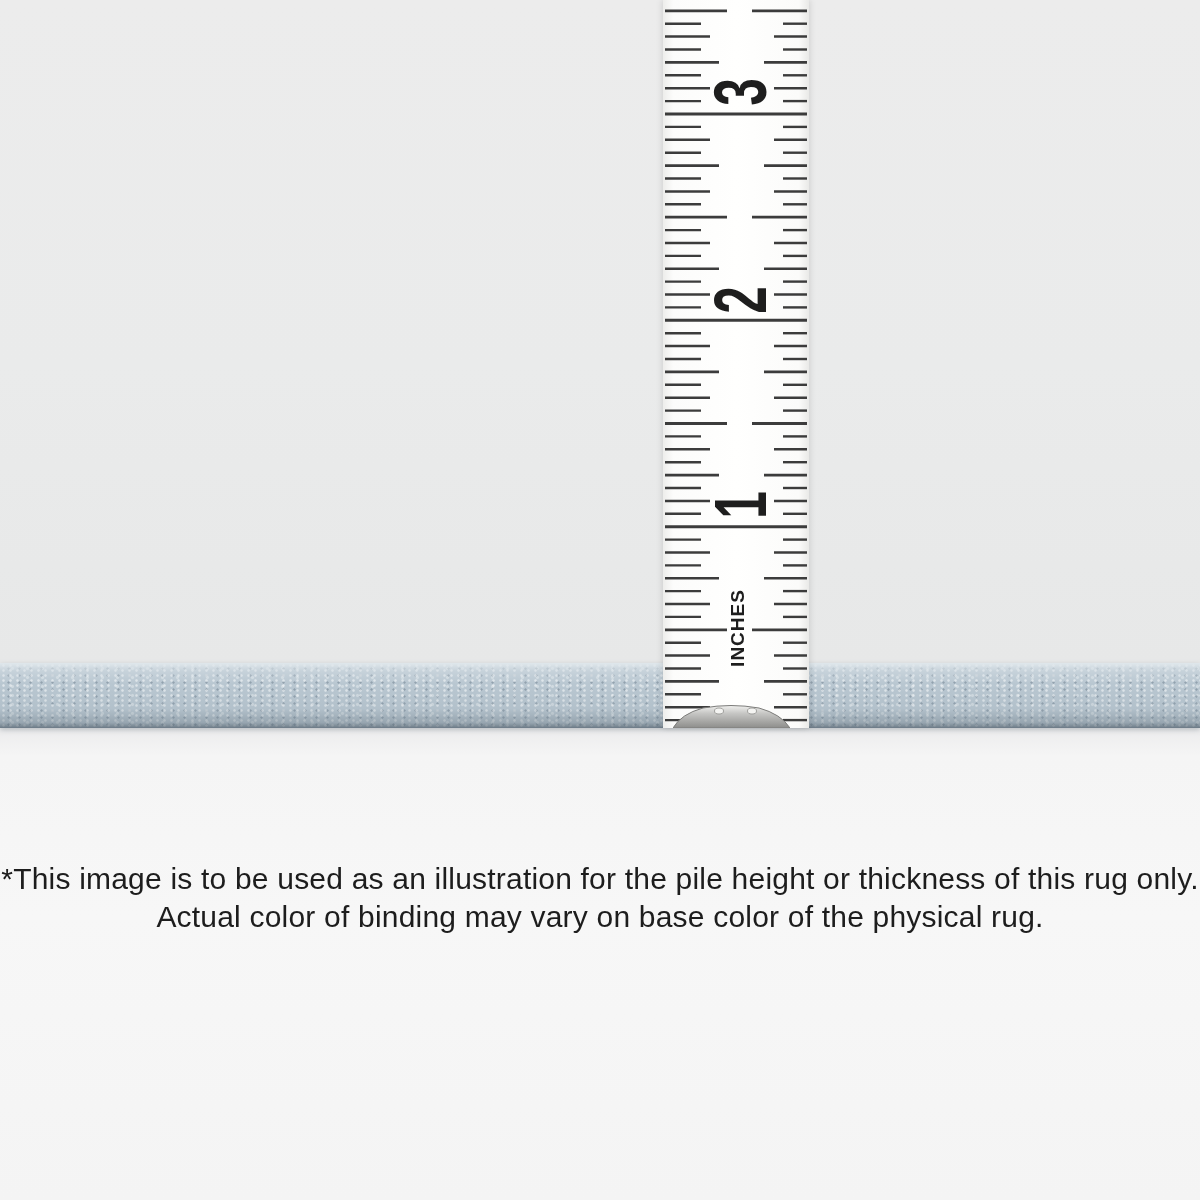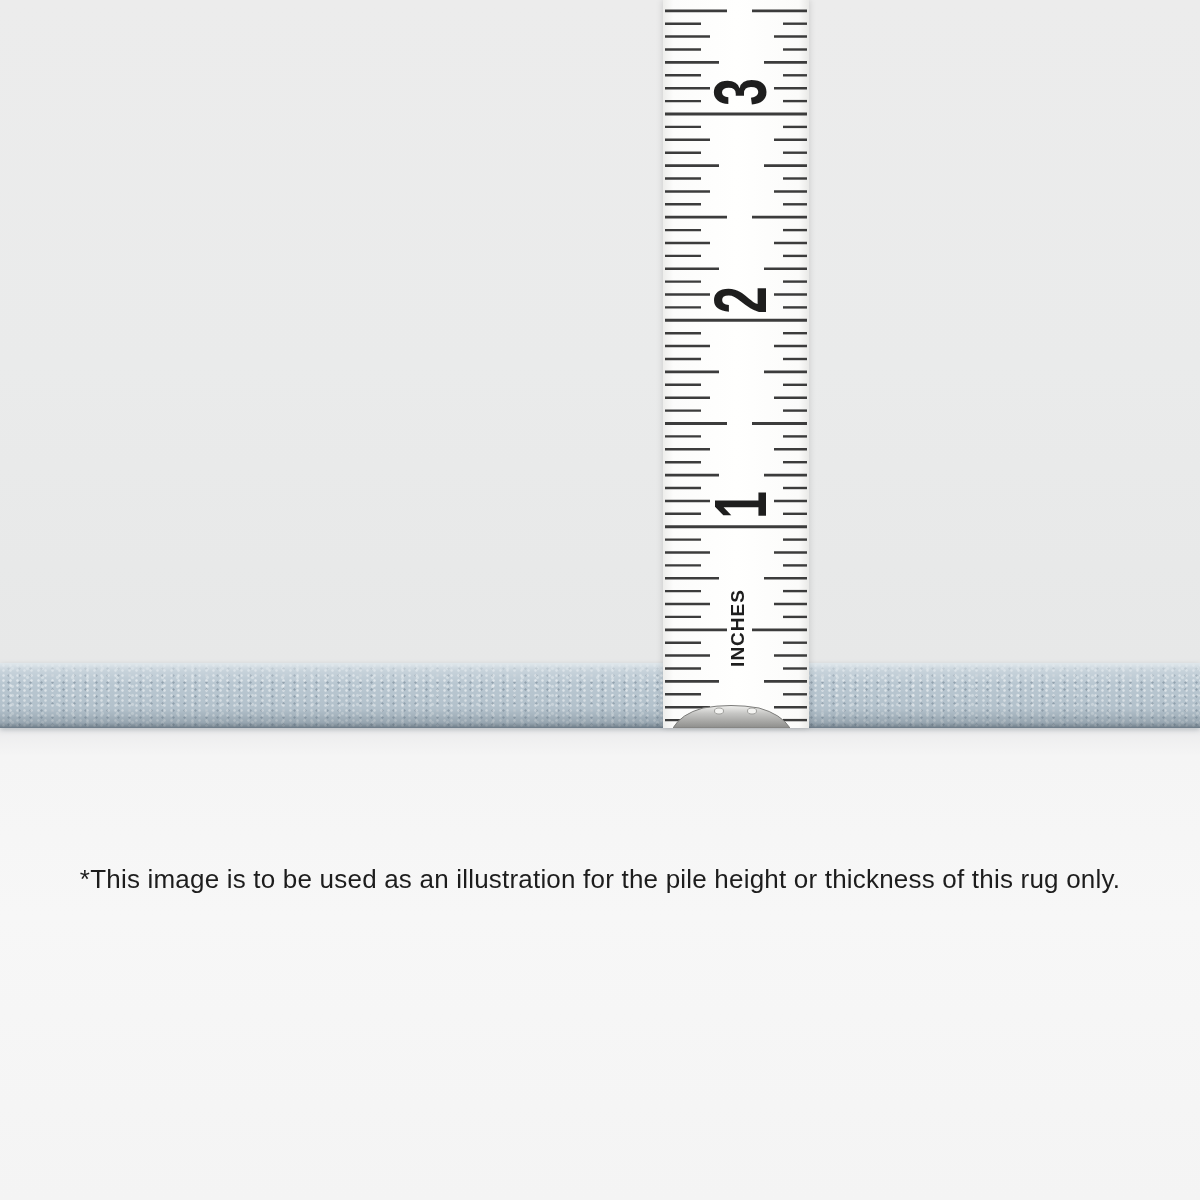--- a/index.html
+++ b/index.html
@@ -26,21 +26,21 @@
     box-shadow:2px 0 6px rgba(0,0,0,.08),-2px 0 6px rgba(0,0,0,.08);}
   .tape svg.ticks{position:absolute;left:0;top:0;}
   .num{position:absolute;left:77px;color:#1e1e1e;font-weight:bold;font-size:75px;
     line-height:1;transform:translate(-50%,-50%) rotate(-90deg) scaleX(.66);
     white-space:nowrap;}
   .inches{position:absolute;left:74px;top:628px;color:#1e1e1e;font-weight:bold;
     font-size:19px;letter-spacing:1px;line-height:1;
     transform:translate(-50%,-50%) rotate(-90deg);white-space:nowrap;}
   .clip{position:absolute;left:10px;bottom:0;}
   .caption{position:absolute;left:0;right:0;top:860px;text-align:center;
-    color:#1d1d1d;font-size:26px;line-height:38px;letter-spacing:.2px;}
+    color:#1d1d1d;font-size:30px;line-height:38px;letter-spacing:.2px;}
 </style>
 </head>
 <body>
 
 <div class="stage">
   <div class="wall"></div>
   <div class="floor"></div>
   <div class="rug"></div>
 
   <div class="tape">
@@ -172,14 +172,15 @@
         </linearGradient>
       </defs>
       <path d="M0,24 Q8,10 30,4 Q58,-1 86,4 Q108,10 117,24 Z" fill="url(#metal)" stroke="#7c7c7a" stroke-width="1"></path>
       <ellipse cx="46" cy="7" rx="4.5" ry="3" fill="#f4f4f2" stroke="#8f8f8d" stroke-width="0.8"></ellipse>
       <ellipse cx="79" cy="7" rx="4.5" ry="3" fill="#f4f4f2" stroke="#8f8f8d" stroke-width="0.8"></ellipse>
     </svg>
   </div>
 
   <div class="caption">
     <div>*This image is to be used as an illustration for the pile height or thickness of this rug only.</div>
+    <div>Actual color of binding may vary on base color of the physical rug.</div>
   </div>
 </div>
 
 </body></html>

